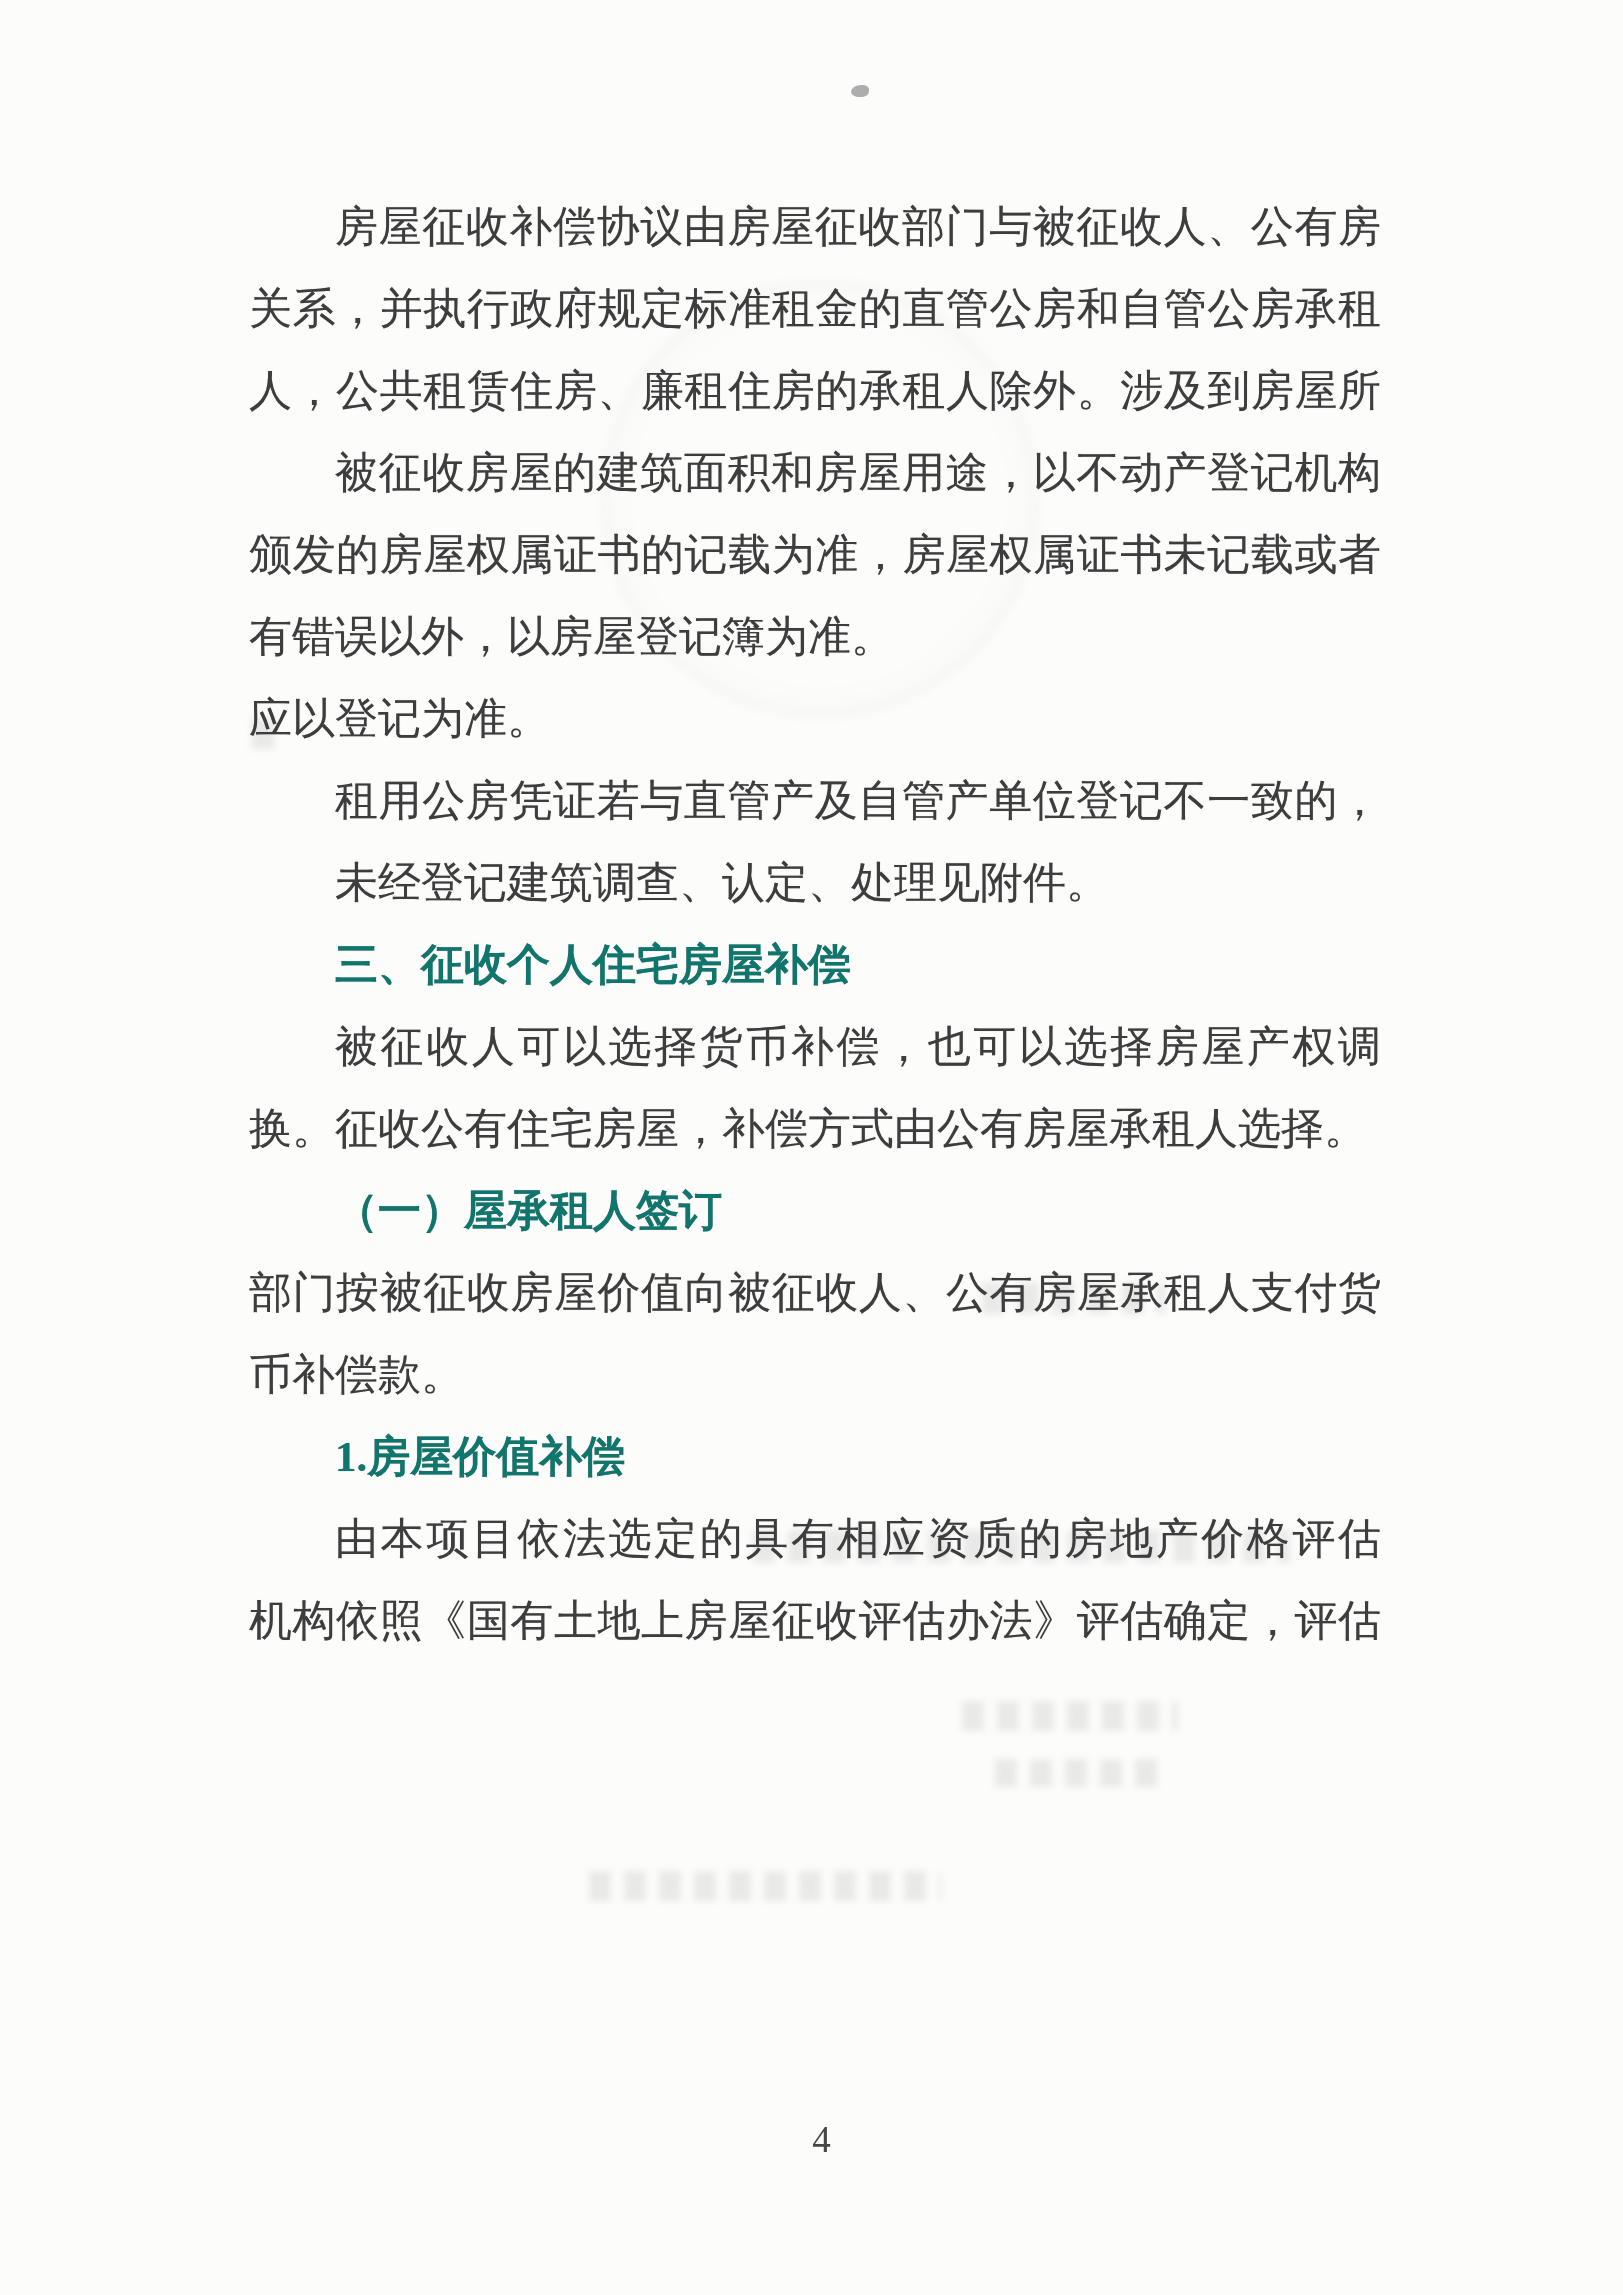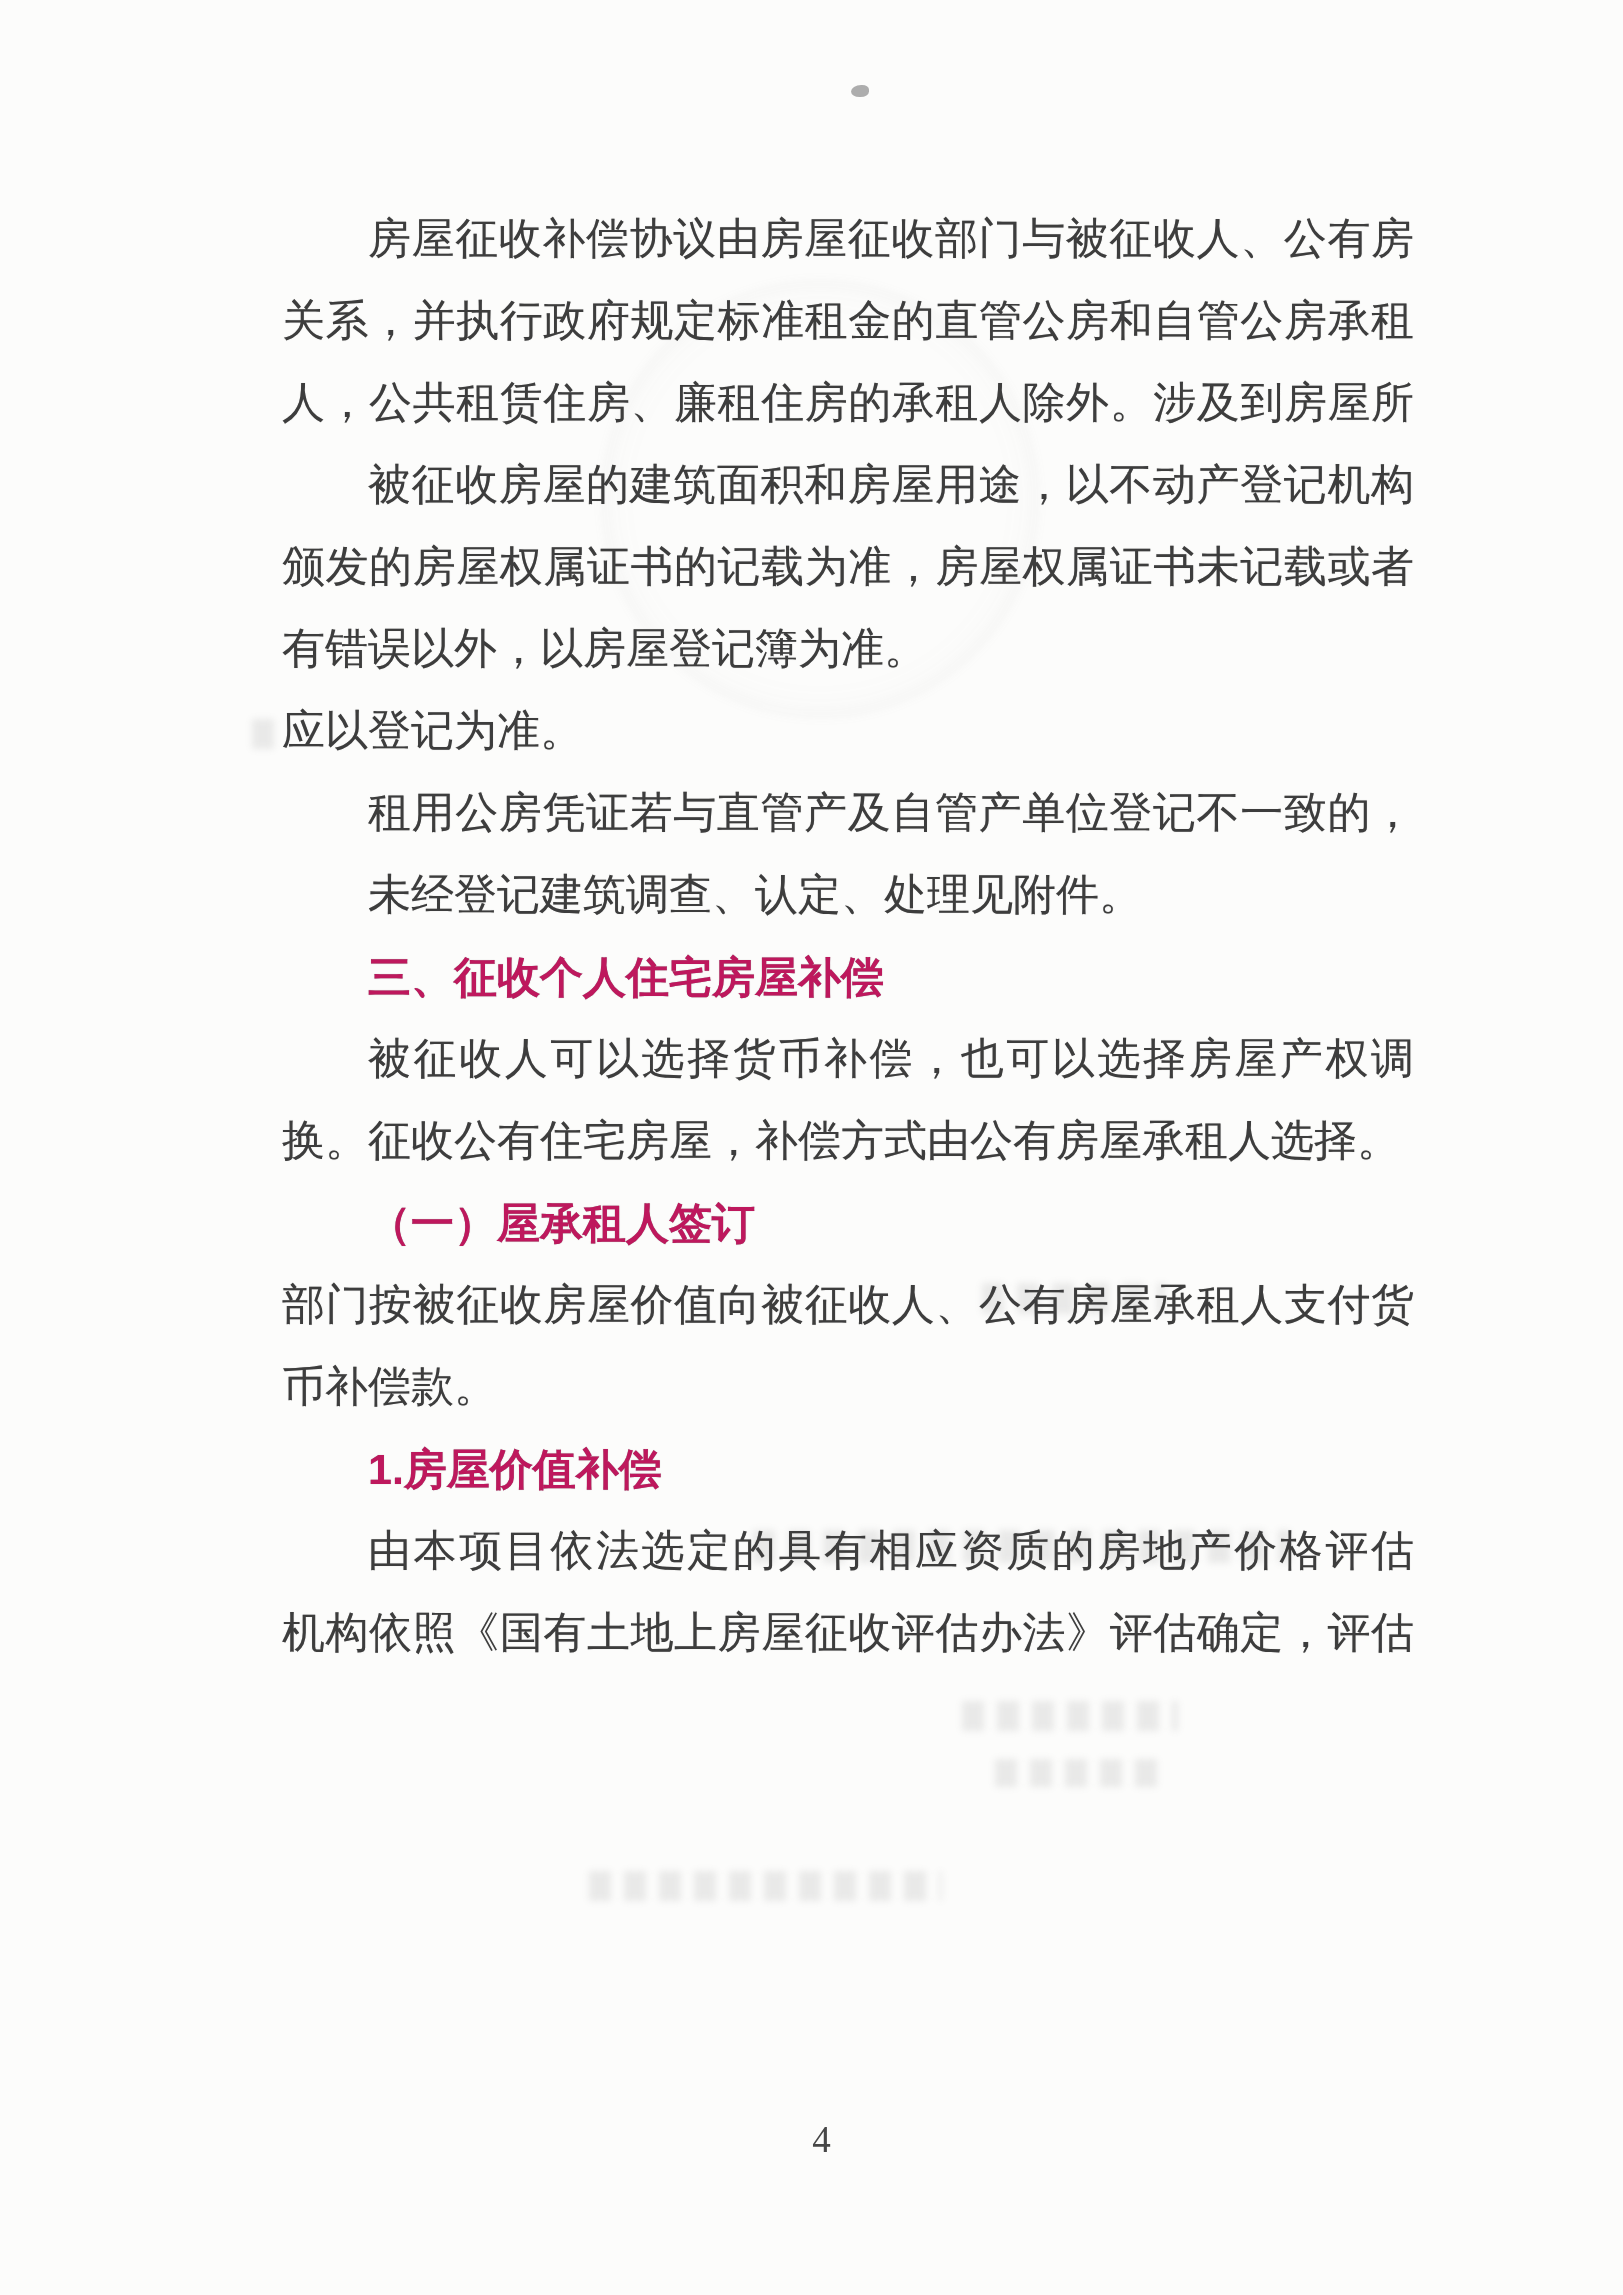--- a/index.html
+++ b/index.html
@@ -11,43 +11,42 @@
     position: relative;
     width: 1623px;
     height: 2295px;
     background: var(--paper, #fcfcfb);
     overflow: hidden;
     font-family: "Liberation Serif", "DejaVu Serif", serif;
   }
   .textblock {
     position: absolute;
     left: 249px;
-    top: 198px;
+    top: 186px;
     width: 1132px;
-    margin-left: 33px;
   }
   .line {
     height: 82px;
     line-height: 82px;
     font-size: 43px;
     color: var(--ink, #3d3d3d);
     white-space: nowrap;
     text-align: left;
     text-shadow: 0 0 0.7px rgba(60,60,60,0.45);
   }
   .line.justify {
     white-space: normal;
     text-align: justify;
     text-align-last: justify;
   }
   .line.indent { padding-left: 86px; }
   .line.bold {
-    font-family: Liberation Sans, sans-serif;
+    font-family: Liberation Serif, serif;
     font-weight: 700;
-    color: #be185d;
+    color: #0f766e;
     text-shadow: 0 0 0.7px rgba(40,40,40,0.55);
   }
   .pagenum {
     position: absolute;
     left: 792px;
     top: 2119px;
     width: 59px;
     text-align: center;
     font-size: 37px;
     line-height: 42px;

